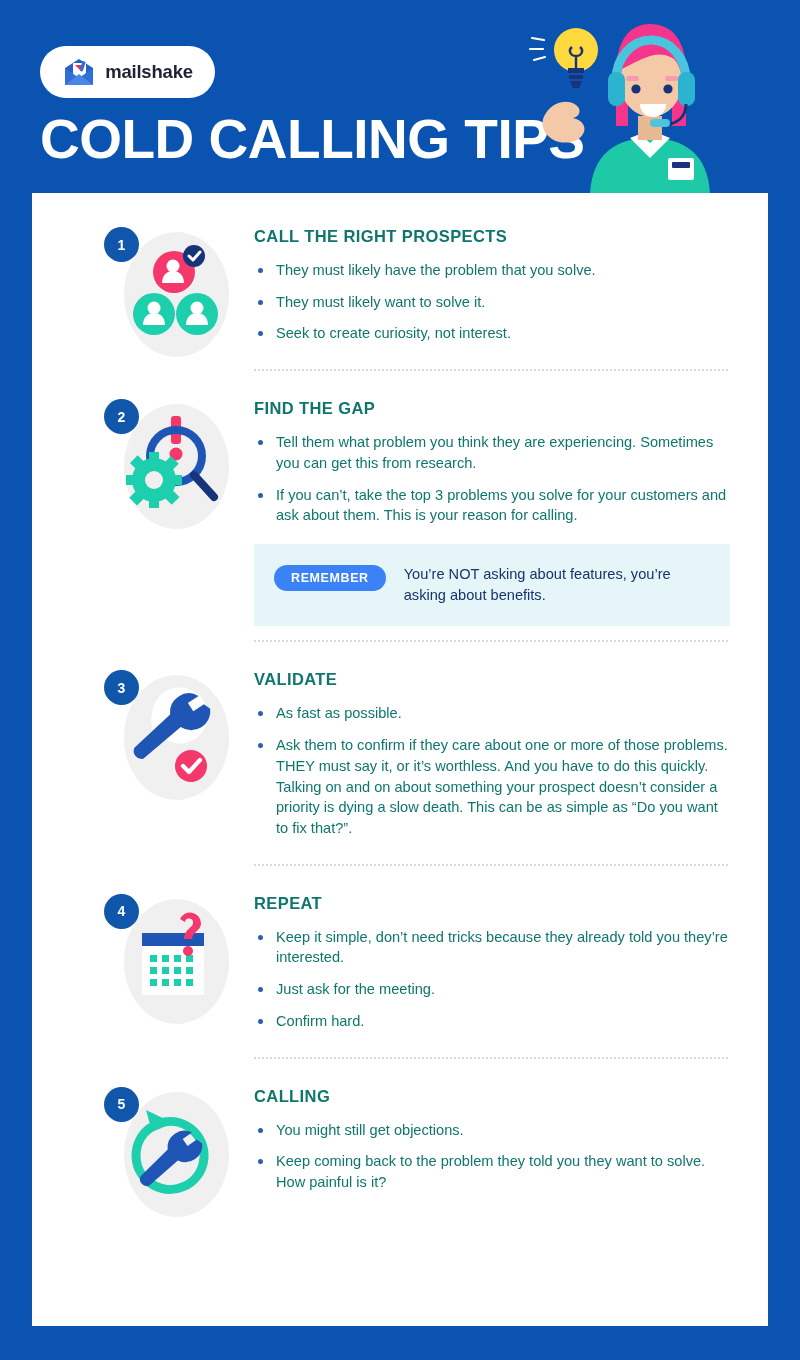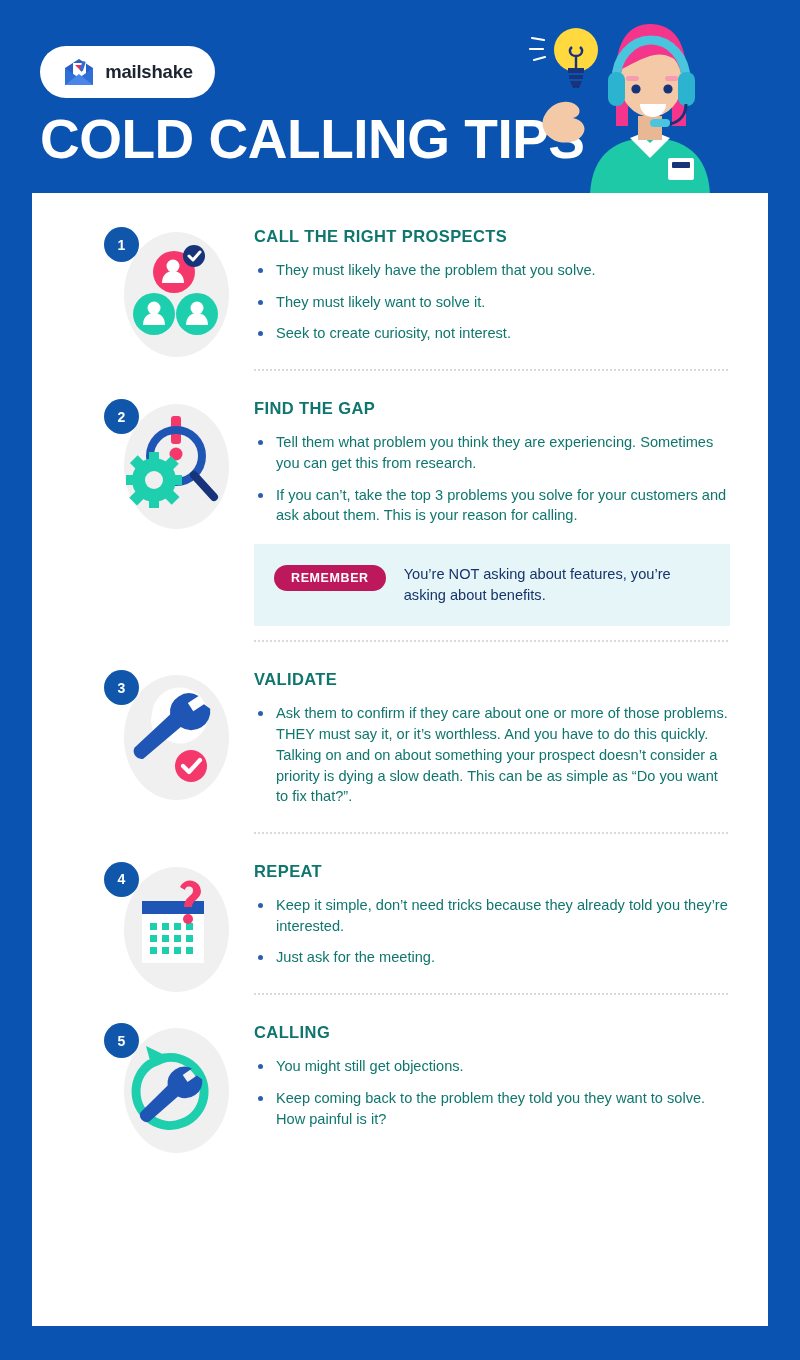--- a/index.html
+++ b/index.html
@@ -64,21 +64,21 @@
   ul.bullets li:before {
     content: ""; position: absolute; left: 4px; top: 8px;
     width: 5px; height: 5px; border-radius: 50%; background: #2b5fae;
   }
 
   .callout {
     margin-top: 18px; background: #e6f6f8;
     padding: 20px 22px 20px 20px; display: flex; gap: 18px; align-items: flex-start;
   }
   .callout-badge {
-    flex: none; background: #be185d; color: #fff; font-size: 12.5px;
+    flex: none; background: #3b82f6; color: #fff; font-size: 12.5px;
     font-weight: bold; letter-spacing: 0.6px; border-radius: 14px;
     padding: 6px 17px; margin-top: 1px;
   }
   .callout-text { color: #16336a; font-size: 14.6px; line-height: 1.45; }
 
   .divider {
     height: 0; border-top: 2px dotted #d9d9d9;
     margin: 0 14px 0 196px;
   }
   .steps-wrap { padding: 24px 26px 0 26px; }
@@ -250,20 +250,21 @@
                 <path d="M28 38 a28 28 0 1 1 10 24 l-14 6 l5 -13 a28 28 0 0 1 -1 -17 z" fill="#ffffff"></path>
                 <path d="M74 24 l-9 9 l-7 -7 l9 -9 a19 19 0 0 0 -24 24 l-28 40 a8 8 0 0 0 11 9 l30 -39 a19 19 0 0 0 25 -24 z" fill="#1f56b5" transform="rotate(12 52 55)"></path>
                 <circle cx="67" cy="91" r="16" fill="#f5386b"></circle>
                 <path d="M59 91 l6 6 l11 -12" stroke="#fff" stroke-width="4.2" fill="none" stroke-linecap="round" stroke-linejoin="round"></path>
               </svg>
             </span>
           </div>
           <div class="step-body">
             <div class="step-title">VALIDATE</div>
             <ul class="bullets">
+              <li>As fast as possible.</li>
               <li>Ask them to confirm if they care about one or more of those problems. THEY must say it, or it’s worthless. And you have to do this quickly. Talking on and on about something your prospect doesn’t consider a priority is dying a slow death. This can be as simple as “Do you want to fix that?”.</li>
             </ul>
           </div>
         </div>
         <div class="divider-row">
             <div class="divider"></div>
           </div>
       </div>
 
       <div class="step-block">
@@ -292,20 +293,21 @@
                 <path d="M56 20 a11 11 0 0 1 21 4 c0 8 -9 9 -9 16 h-8 c0 -10 9 -11 9 -16 a4 4 0 0 0 -8 -1 z" fill="#f5386b"></path>
                 <circle cx="64" cy="52" r="5" fill="#f5386b"></circle>
               </svg>
             </span>
           </div>
           <div class="step-body">
             <div class="step-title">REPEAT</div>
             <ul class="bullets">
               <li>Keep it simple, don’t need tricks because they already told you they’re interested.</li>
               <li>Just ask for the meeting.</li>
+              <li>Confirm hard.</li>
             </ul>
           </div>
         </div>
         <div class="divider-row">
             <div class="divider"></div>
           </div>
       </div>
 
       <div class="step-block">
         <div class="step">

